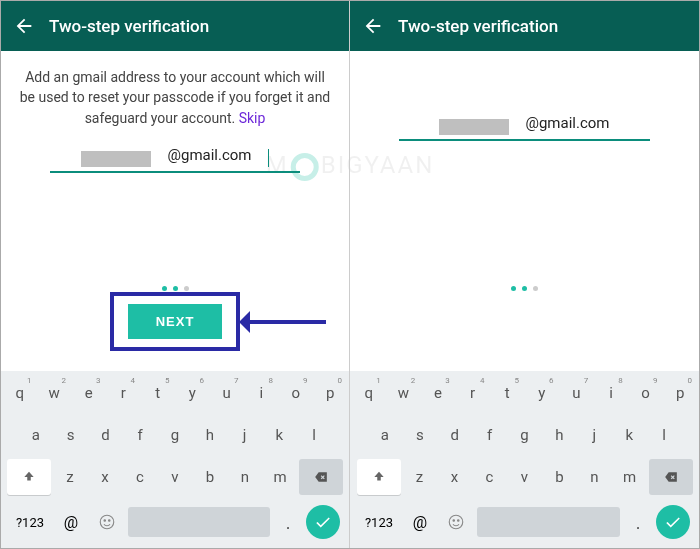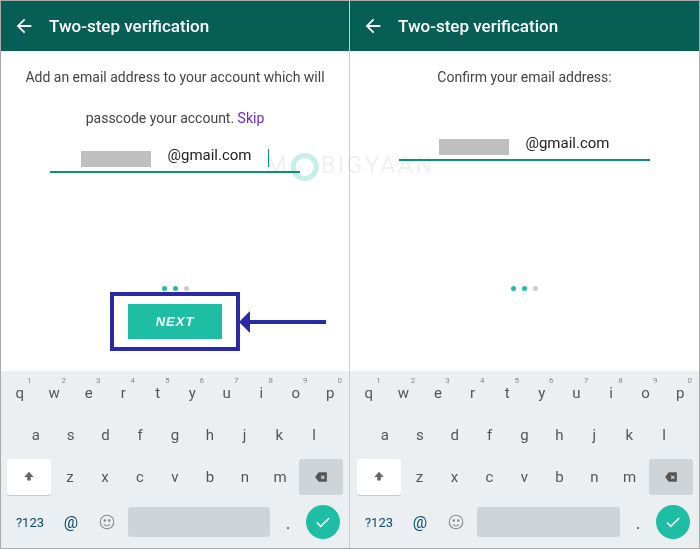--- a/index.html
+++ b/index.html
@@ -100,21 +100,20 @@
   }
   .cta {
     background: #1ebea5;
     color: #fff;
     border: none;
     font-size: 13px;
     font-weight: 600;
     letter-spacing: 1px;
     padding: 10px 28px;
     text-transform: uppercase;
-    font-style: italic;
   }
   .arrow {
     position: absolute;
     top: 50%;
     width: 80px;
     height: 4px;
     background: #2a2aa5;
   }
   .arrow::before {
     content: "";
@@ -165,21 +164,21 @@
 
   .suggestbar {
     display: flex;
     align-items: center;
     gap: 6px;
     padding: 4px 6px 6px;
   }
   .sym {
     width: 40px; height: 32px;
     display:flex;align-items:center;justify-content:center;
-    color:#0c4a6e;font-size:13px;
+    color:#000000;font-size:13px;
   }
   .at { width: 30px; font-size:16px; }
   .smile { width: 30px; }
   .smile svg { width:18px;height:18px;stroke:#888;fill:none;stroke-width:1.5; }
   .space {
     flex: 1; height: 30px;
     background: #cfd4d8; border-radius: 3px;
   }
   .dotkey { width: 24px; text-align:center; color:#555; font-size:18px; }
   .enter {
@@ -223,23 +222,23 @@
       <span class="back">
         <svg viewBox="0 0 24 24">
             <path d="M20 11H7.8l5.6-5.6L12 4l-8 8 8 8 1.4-1.4L7.8 13H20z"></path>
           </svg>
       </span>
       <span class="title">Two-step verification</span>
     </div>
 
     <div class="body-area">
       <div>
-        <span>Add an email address to your account which will</span><br>
-        <br>
-        <span>passcode your account. </span><span class="skip">Skip</span>
+        <span>Add an gmail address to your account which will</span><br>
+        <span>be used to reset your passcode if you forget it and</span><br>
+        <span>safeguard your account. </span><span class="skip">Skip</span>
       </div>
 
       <div class="email-line">
         <span class="redact"></span>
         <span class="email-text">@gmail.com</span>
         <span class="cursor"></span>
       </div>
 
       <div class="dots">
         <span class="dot on"></span>
@@ -354,21 +353,20 @@
     <div class="appbar">
       <span class="back">
         <svg viewBox="0 0 24 24">
             <path d="M20 11H7.8l5.6-5.6L12 4l-8 8 8 8 1.4-1.4L7.8 13H20z"></path>
           </svg>
       </span>
       <span class="title">Two-step verification</span>
     </div>
 
     <div class="body-area">
-      <div>Confirm your email address:</div>
 
       <div class="email-line" style="margin-top:46px;">
         <span class="redact"></span>
         <span class="email-text">@gmail.com</span>
       </div>
 
       <div class="dots">
         <span class="dot on"></span>
           <span class="dot on"></span>
           <span class="dot"></span>

